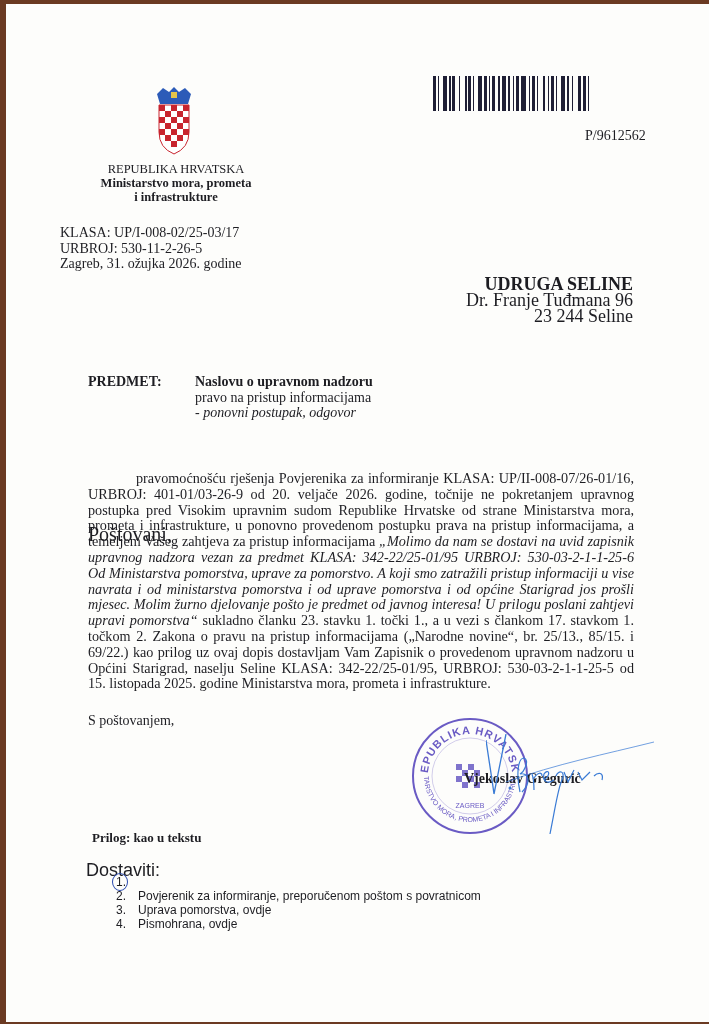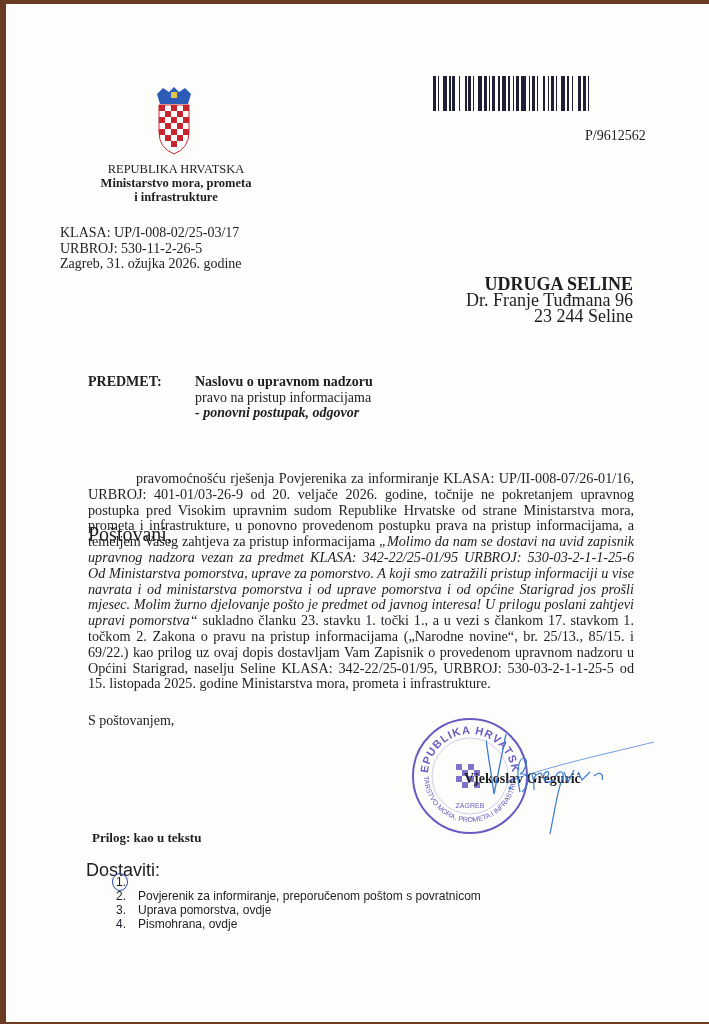--- a/index.html
+++ b/index.html
@@ -19,21 +19,21 @@
   .org .b { font-weight: bold; text-align: center; }
   .refs { left: 54px; top: 221px; font-size: 14px; line-height: 15.5px; }
   .barcode { left: 427px; top: 72px; width: 205px; height: 35px; display: flex; align-items: stretch; }
   .barcode span { display: block; height: 100%; background: #1f1f35; }
   .barnum { left: 560px; top: 124px; font-size: 14px; margin-left: 19px; }
   .addressee { right: 76px; top: 272px; text-align: right; font-size: 18px; line-height: 16px; }
   .addressee .name { font-weight: bold; }
   .predmet-label { left: 82px; top: 370px; font-weight: bold; font-size: 14px; }
   .predmet { left: 189px; top: 370px; font-size: 14px; line-height: 15.5px; }
   .predmet .t1 { font-weight: bold; }
-  .predmet .t3 { font-style: italic; font-weight: bold; }
+  .predmet .t3 { font-style: italic; }
   .greeting { left: 82px; top: 471px; font-size: 20px; margin-top: 48px; }
   .body { left: 82px; top: 467px; width: 546px; font-size: 14.2px; line-height: 15.8px; text-align: justify; }
   .body .ind { display: inline-block; width: 48px; }
   .body i { font-style: italic; }
   .closing { left: 82px; top: 709px; font-size: 14px; }
   .stamp { left: 404px; top: 712px; width: 120px; height: 120px; }
   .officer { left: 405px; top: 737px; font-weight: bold; font-size: 14px; letter-spacing: 0.1px; }
   .officer-name { left: 458px; top: 767px; font-weight: bold; font-size: 14px; }
   .signature { left: 480px; top: 730px; width: 170px; height: 120px; }
   .prilog { left: 86px; top: 826px; font-weight: bold; font-size: 13px; }

